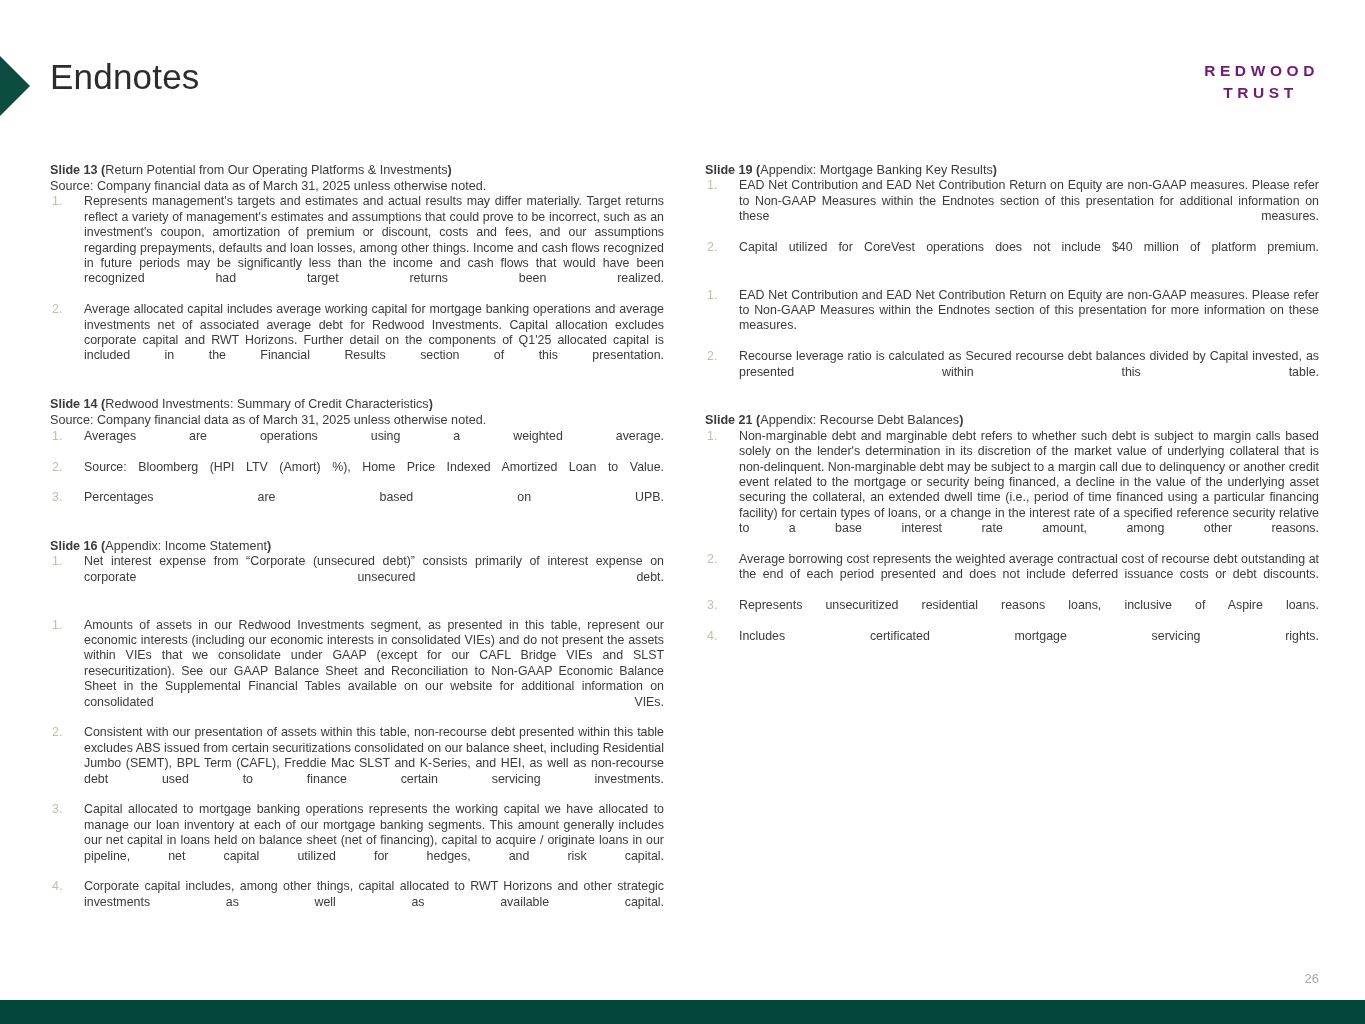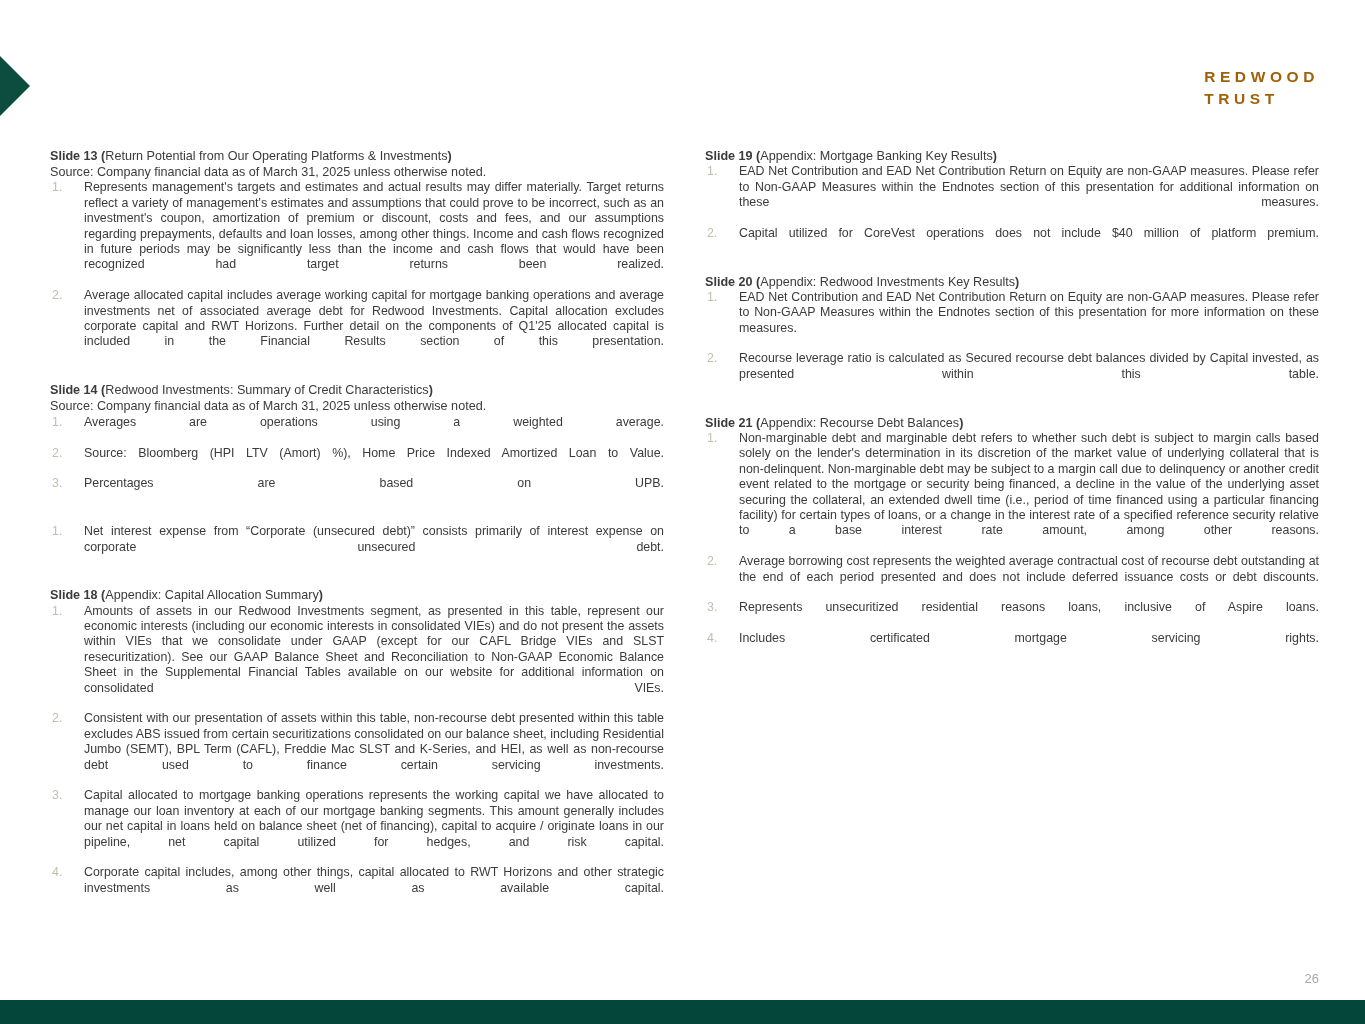--- a/index.html
+++ b/index.html
@@ -38,23 +38,23 @@
     top: 58px;
     font-size: 35px;
     font-weight: 400;
     color: #2c2c2c;
     letter-spacing: 0.2px;
     line-height: 1.1;
   }
   .brand-lockup {
     position: absolute;
     right: 46px;
-    top: 66px;
-    text-align: left;
-    color: #a16207;
+    top: 60px;
+    text-align: center;
+    color: #701a75;
   }
   .brand-line1 {
     font-size: 15.5px;
     font-weight: bold;
     letter-spacing: 4.6px;
     line-height: 1.45;
   }
   .brand-line2 {
     font-size: 15.5px;
     font-weight: bold;
@@ -72,21 +72,21 @@
     bottom: 60px;
   }
   .column {
     position: absolute;
     top: 0;
     width: 614px;
   }
   .column.left  { left: 50px; }
   .column.right { left: 705px; }
 
-  .section { margin-bottom: 17px; }
+  .section { margin-bottom: 17px; margin-top: 14px; }
   .section:last-child { margin-bottom: 0; }
 
   .section-heading {
     font-size: 12.6px;
     line-height: 16.2px;
     color: #3b3b3b;
     margin: 0 0 0 0;
     white-space: nowrap;
   }
   .section-heading .hd-strong { font-weight: 600; }
@@ -142,20 +142,21 @@
     left: 0; right: 0; bottom: 0;
     height: 24px;
     background: #044639;
   }
 </style>
 </head>
 <body>
 
 <div class="slide-header">
   <div class="logo-triangle"></div>
+  <div class="page-title">Endnotes</div>
   <div class="brand-lockup">
     <div class="brand-line1">REDWOOD</div>
     <div class="brand-line2">TRUST</div>
   </div>
 </div>
 
 <div class="content">
   <div class="column left">
       <div class="section">
         <div class="section-heading"><span class="hd-strong">Slide 13 (</span><span>Return Potential from Our Operating Platforms &amp; Investments</span><span class="hd-strong">)</span></div>
@@ -183,29 +184,29 @@
             <span class="note-num">2.</span>
             <span class="note-text">Source: Bloomberg (HPI LTV (Amort) %), Home Price Indexed Amortized Loan to Value.</span>
           </div>
           <div class="note">
             <span class="note-num">3.</span>
             <span class="note-text">Percentages are based on UPB.</span>
           </div>
         </div>
       </div>
       <div class="section">
+        <div class="section-heading"><span class="hd-strong">Slide 16 (</span><span>Appendix: Income Statement</span><span class="hd-strong">)</span></div>
         <div class="notes">
           <div class="note">
             <span class="note-num">1.</span>
             <span class="note-text">Net interest expense from “Corporate (unsecured debt)” consists primarily of interest expense on corporate unsecured debt.</span>
           </div>
         </div>
       </div>
       <div class="section">
-        <div class="section-heading"><span class="hd-strong">Slide 18 (</span><span>Appendix: Capital Allocation Summary</span><span class="hd-strong">)</span></div>
         <div class="notes">
           <div class="note">
             <span class="note-num">1.</span>
             <span class="note-text">Amounts of assets in our Redwood Investments segment, as presented in this table, represent our economic interests (including our economic interests in consolidated VIEs) and do not present the assets within VIEs that we consolidate under GAAP (except for our CAFL Bridge VIEs and SLST resecuritization). See our GAAP Balance Sheet and Reconciliation to Non-GAAP Economic Balance Sheet in the Supplemental Financial Tables available on our website for additional information on consolidated VIEs.</span>
           </div>
           <div class="note">
             <span class="note-num">2.</span>
             <span class="note-text">Consistent with our presentation of assets within this table, non-recourse debt presented within this table excludes ABS issued from certain securitizations consolidated on our balance sheet, including Residential Jumbo (SEMT), BPL Term (CAFL), Freddie Mac SLST and K-Series, and HEI, as well as non-recourse debt used to finance certain servicing investments.</span>
           </div>
           <div class="note">
@@ -227,21 +228,20 @@
             <span class="note-num">1.</span>
             <span class="note-text">EAD Net Contribution and EAD Net Contribution Return on Equity are non-GAAP measures. Please refer to Non-GAAP Measures within the Endnotes section of this presentation for additional information on these measures.</span>
           </div>
           <div class="note">
             <span class="note-num">2.</span>
             <span class="note-text">Capital utilized for CoreVest operations does not include $40 million of platform premium.</span>
           </div>
         </div>
       </div>
       <div class="section">
-        <div class="section-heading"><span class="hd-strong">Slide 20 (</span><span>Appendix: Redwood Investments Key Results</span><span class="hd-strong">)</span></div>
         <div class="notes">
           <div class="note">
             <span class="note-num">1.</span>
             <span class="note-text">EAD Net Contribution and EAD Net Contribution Return on Equity are non-GAAP measures. Please refer to Non-GAAP Measures within the Endnotes section of this presentation for more information on these measures.</span>
           </div>
           <div class="note">
             <span class="note-num">2.</span>
             <span class="note-text">Recourse leverage ratio is calculated as Secured recourse debt balances divided by Capital invested, as presented within this table.</span>
           </div>
         </div>

